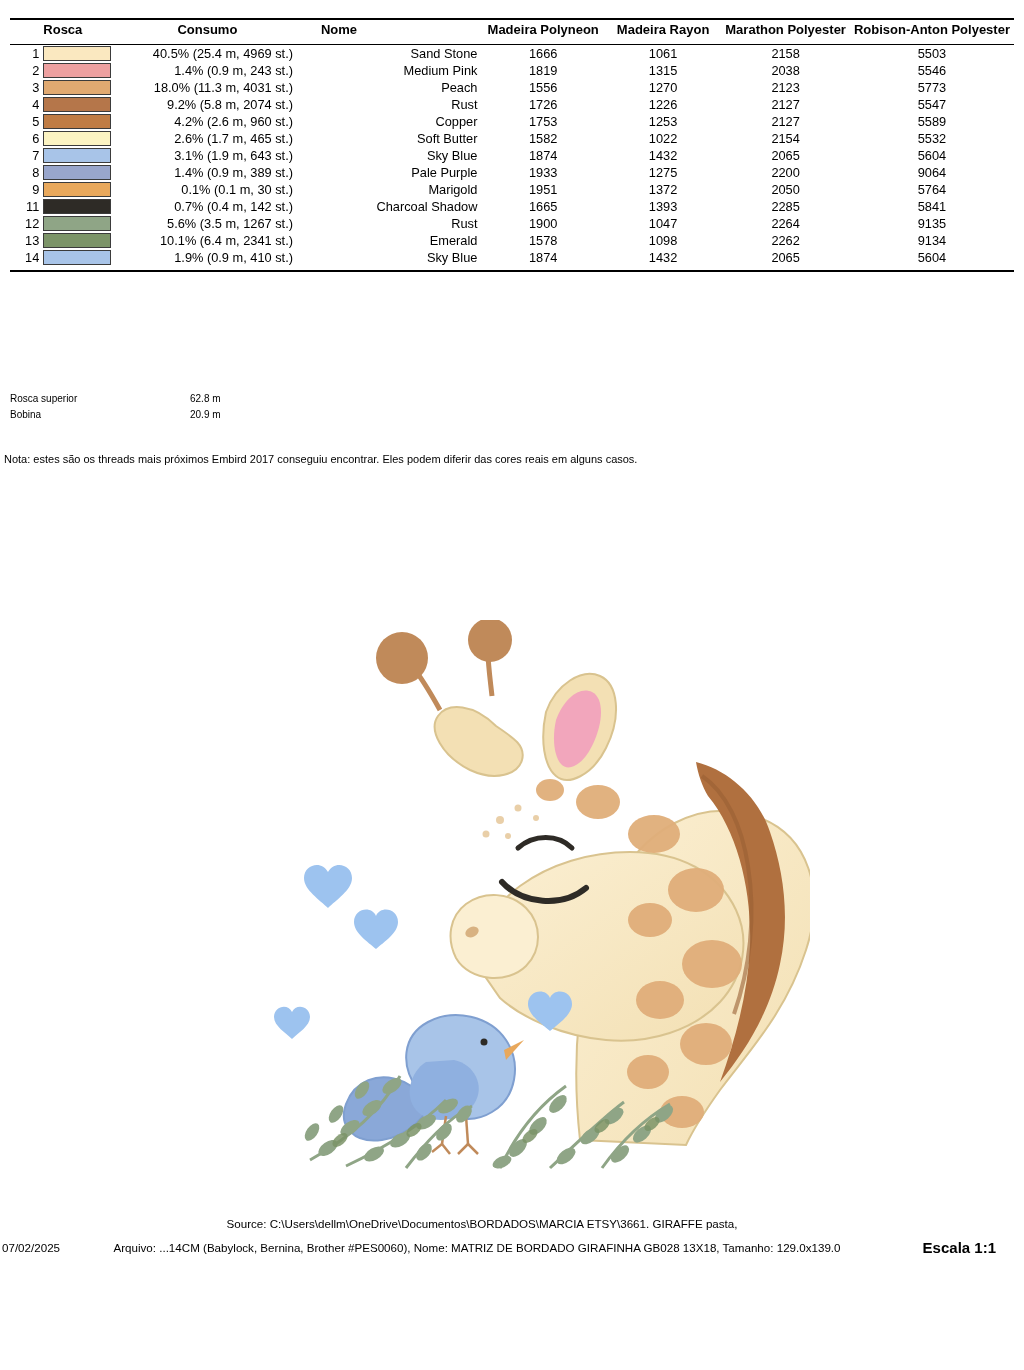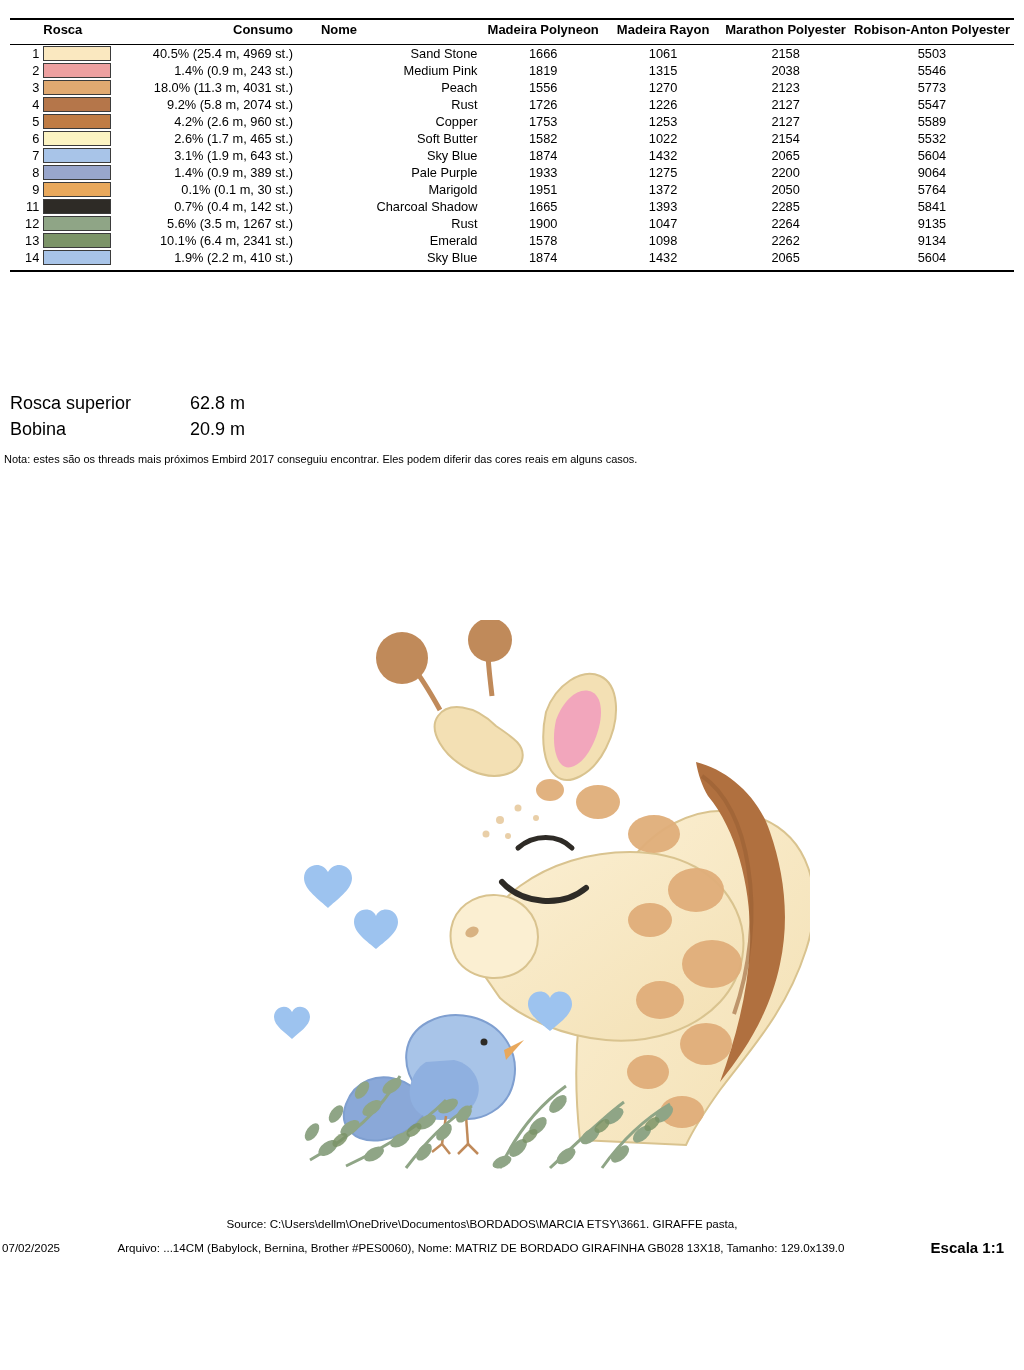--- a/index.html
+++ b/index.html
@@ -66,31 +66,31 @@
 
   .swatch {
     display: block;
     width: 68px;
     height: 15px;
     border: 1px solid #3b3b3b;
     box-sizing: border-box;
   }
 
   th.h-rosca   { text-align: left;  padding-left: 36px; }
-  th.h-consumo { text-align: right;  padding-left: 18px; }
+  th.h-consumo { text-align: center;  padding-left: 18px; }
   th.h-nome    { text-align: left; }
   th.h-num     { text-align: center; font-size: 11.5px; }
   th.h-num.raise { vertical-align: top; padding-bottom: 0; }
 
   
   .totals {
     position: absolute;
     left: 10px;
     top: 393px;
-    font-size: 18px;
+    font-size: 10px;
   }
   .totals .row {
     display: flex;
     margin-bottom: 5px;
   }
   .totals .lbl { width: 180px; }
   .totals .val { width: 120px; }
 
   .note {
     position: absolute;
@@ -131,21 +131,21 @@
     font-size: 11.6px;
   }
   .footer .fileinfo {
     flex: 1;
     text-align: center;
     padding-right: 30px;
   }
   .footer .scale {
     width: 110px;
     text-align: right;
-    padding-right: 20px;
+    padding-right: 28px;
     font-weight: bold;
     font-size: 15px;
   }
 </style>
 </head>
 <body>
 
 <div class="sheet">
 
   <div class="table-wrap">
@@ -305,21 +305,21 @@
             <td class="col-num">1578</td>
             <td class="col-num">1098</td>
             <td class="col-num">2262</td>
             <td class="col-num">9134</td>
           </tr>
           <tr>
             <td class="col-idx">14</td>
             <td class="col-sw">
               <span class="swatch" style="background: rgb(168, 196, 232);"></span>
             </td>
-            <td class="col-cons">1.9% (2.2 m, 410 st.)</td>
+            <td class="col-cons">1.9% (0.9 m, 410 st.)</td>
             <td class="col-name">Sky Blue</td>
             <td class="col-num">1874</td>
             <td class="col-num">1432</td>
             <td class="col-num">2065</td>
             <td class="col-num">5604</td>
           </tr>
         </tbody>
     </table>
     <div class="rule-bottom" style="margin-top:4px;"></div>
   </div>

